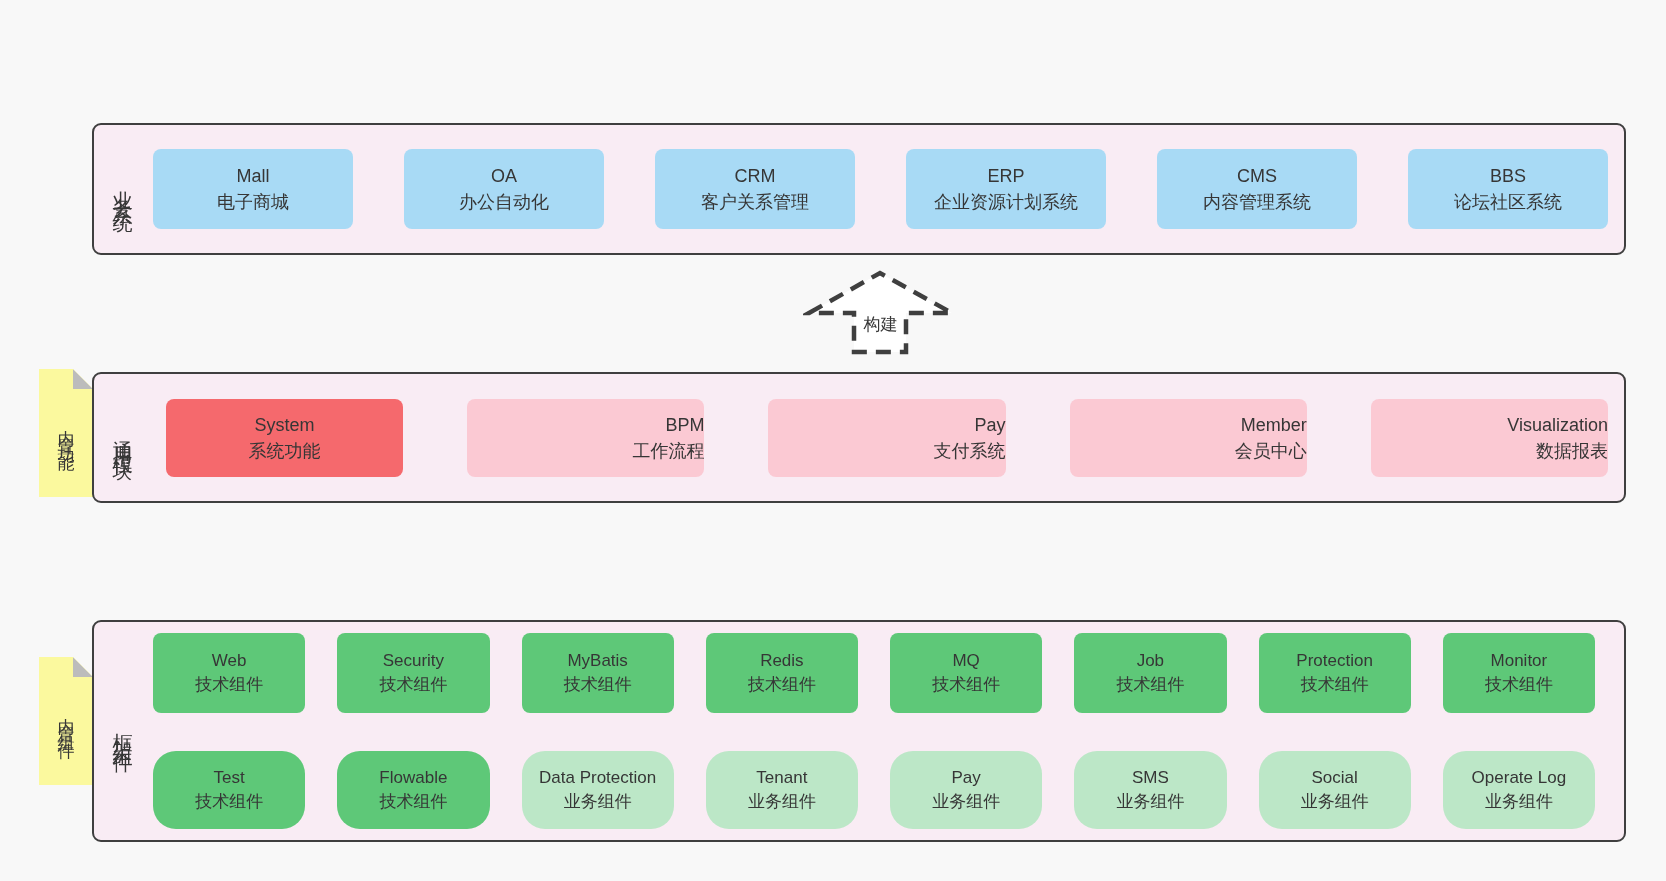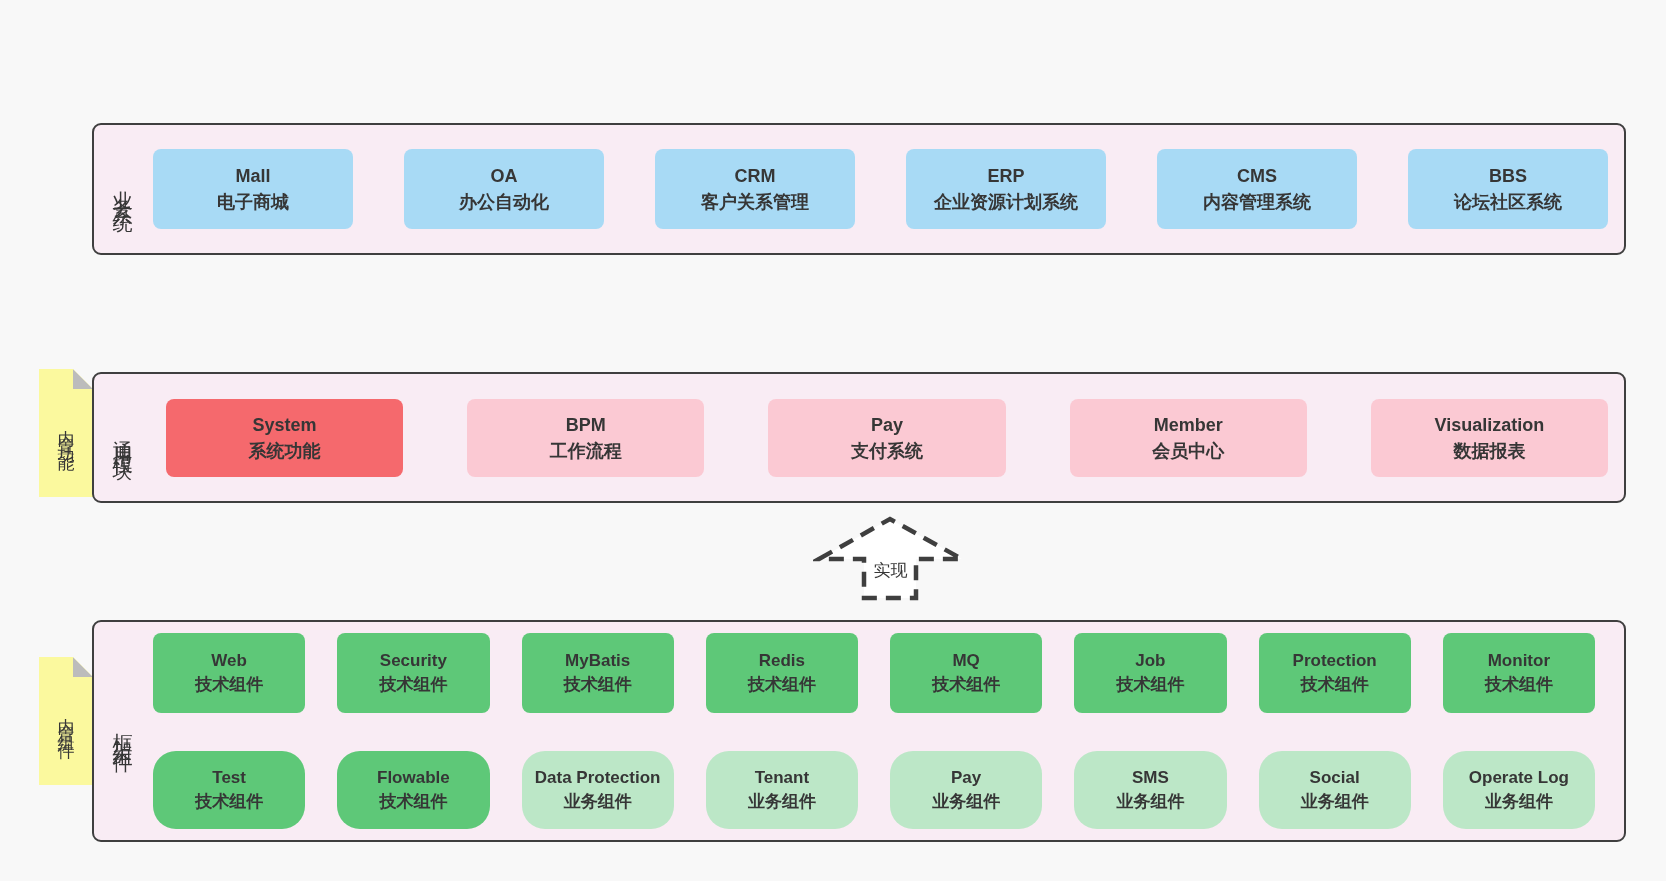--- a/index.html
+++ b/index.html
@@ -36,21 +36,20 @@
     font-size:20px;
     letter-spacing:7px;
     color: var(--text, #363636);
     white-space:nowrap;
   }
   .boxes {
     flex:1;
     display:flex; align-items:center;
     gap:51px;
     padding-right:16px;
-    font-weight:bold;
   }
   .panel-bottom .panel-cols {
     flex:1;
     display:flex; flex-direction:column;
     justify-content:center;
     gap:16px;
     padding-right:29px;
   }
   .panel-bottom .boxes {
     padding-right:0;
@@ -65,21 +64,21 @@
     text-align:center;
     font-size:18px;
     line-height:26px;
     color: var(--text, #363636);
   }
   .panel-mid .box { height:78px;margin-left:13px; }
   .panel-bottom .box { height:80px; font-size:17px; line-height:24px; padding:0 6px; }
   .panel-bottom .row2 .box { height:78px;border-radius:23px; }
   .box[data-variant="blue"]        { background: var(--blue, #a8daf5); }
   .box[data-variant="red"]         { background: var(--red, #f5696d); }
-  .box[data-variant="pink"]        { background: var(--pink, #fbc9d3); }
+  .box[data-variant="pink"]        { background: var(--pink, #fbc9d3); align-items: flex-end; }
   .box[data-variant="green"]       { background: var(--green, #5ec878); }
   .box[data-variant="green-light"] { background: var(--green-light, #bce7c7); }
   
   .sticky {
     position:absolute;
     width:54px; height:128px;
     background: var(--yellow, #fbf99e);
     clip-path: polygon(0 0, calc(100% - 20px) 0, 100% 20px, 100% 100%, 0 100%);
     display:flex; align-items:center; justify-content:center;
   }
@@ -155,20 +154,26 @@
         <span>CMS</span>
         <span>内容管理系统</span>
       </div>
       <div class="box" data-variant="blue">
         <span>BBS</span>
         <span>论坛社区系统</span>
       </div>
     </div>
   </section>
 
+  <div class="arrow arrow-build">
+    <svg width="155" height="90" viewBox="0 0 155 90">
+      <polygon points="6,47 77,7 149,47 103,47 103,86 51,86 51,47" fill="#ffffff" stroke="#3f3f3f" stroke-width="4.5" stroke-dasharray="15 9" stroke-linejoin="miter"></polygon>
+    </svg>
+    <span class="arrow-label">构建</span>
+  </div>
 
   <section class="panel panel-mid">
     <div class="panel-label">
       <span>通用模块</span>
     </div>
     <div class="boxes">
       <div class="box" data-variant="red">
         <span>System</span>
         <span>系统功能</span>
       </div>
@@ -184,26 +189,20 @@
         <span>Member</span>
         <span>会员中心</span>
       </div>
       <div class="box" data-variant="pink">
         <span>Visualization</span>
         <span>数据报表</span>
       </div>
     </div>
   </section>
 
-  <div class="arrow arrow-implement">
-    <svg width="155" height="90" viewBox="0 0 155 90">
-      <polygon points="6,47 77,7 149,47 103,47 103,86 51,86 51,47" fill="#ffffff" stroke="#3f3f3f" stroke-width="4.5" stroke-dasharray="15 9" stroke-linejoin="miter"></polygon>
-    </svg>
-    <span class="arrow-label">实现</span>
-  </div>
 
   <section class="panel panel-bottom">
     <div class="panel-label">
       <span>框架组件</span>
     </div>
     <div class="panel-cols">
       <div class="boxes row1">
         <div class="box" data-variant="green">
           <span>Web</span>
           <span>技术组件</span>

